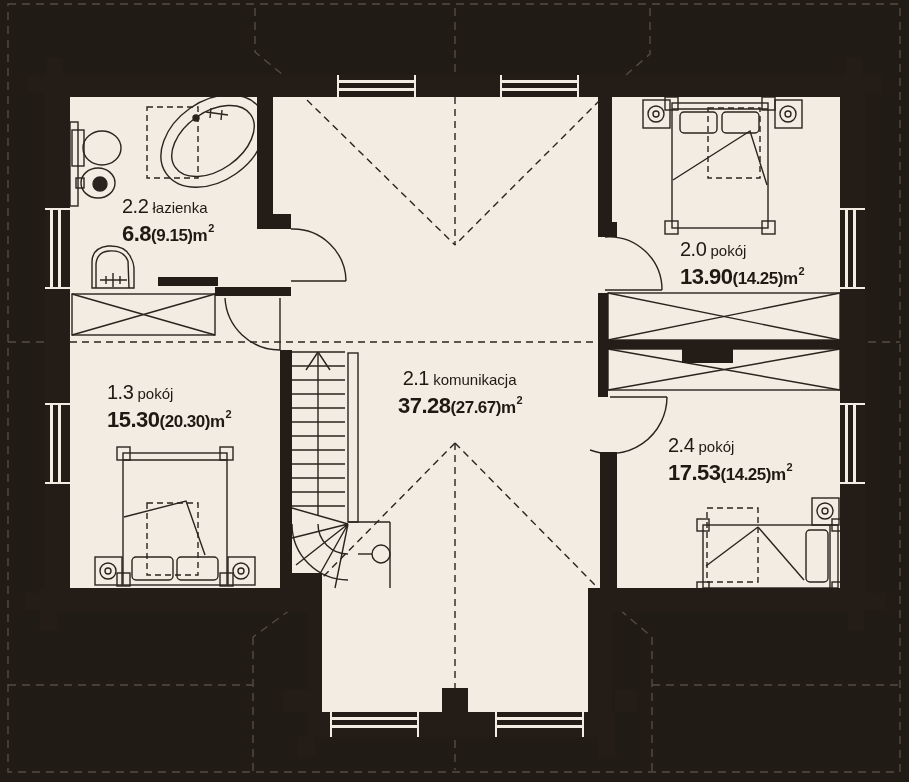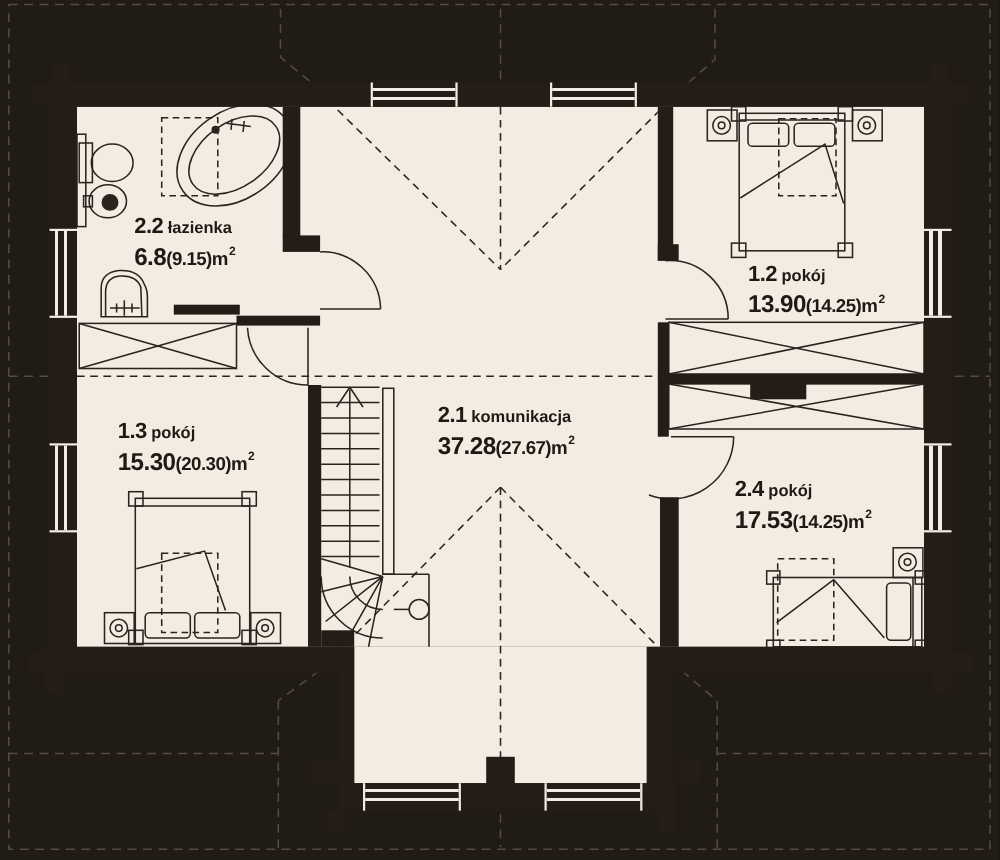--- a/index.html
+++ b/index.html
@@ -10,21 +10,21 @@
   }
   .floor{position:absolute;background:#f2ece3;z-index:1;}
   .lines{position:absolute;left:0;top:0;z-index:2;}
   .wall{position:absolute;background:#241d17;z-index:3;}
   .blk{position:absolute;background:#241d17;z-index:3;}
   
   .win{position:absolute;z-index:3;}
   .win.h{background:linear-gradient(to bottom,#241d17 0 5px,#f2ece3 5px 8px,#241d17 8px 13px,#f2ece3 13px 16px,#241d17 16px 100%);border-left:2px solid #f2ece3;border-right:2px solid #f2ece3;}
   .win.v{background:linear-gradient(to right,#241d17 0 5px,#f2ece3 5px 8px,#241d17 8px 13px,#f2ece3 13px 16px,#241d17 16px 100%);border-top:2px solid #f2ece3;border-bottom:2px solid #f2ece3;}
   .room-label{position:absolute;z-index:4;color:#1f1913;white-space:nowrap;}
-  .room-label .l1{font-weight:bold;font-size:15px;}
+  .room-label .l1{font-weight:normal;font-size:15px;}
   .room-label .l1 .num{font-size:20px;letter-spacing:-0.5px;}
   .room-label .l2{font-weight:bold;font-size:17px;margin-top:3px;letter-spacing:-0.5px;}
   .room-label .l2 .ar{font-size:22px;}
   .room-label .l2 sup{font-size:11px;position:relative;top:-2px;left:1px;}
 </style>
 </head>
 <body>
 
 <div class="plan">
 
@@ -233,28 +233,28 @@
   <div class="win v" style="left:840px;top:208px;width:25px;height:77px;"></div>
   <div class="win v" style="left:840px;top:403px;width:25px;height:77px;"></div>
   <div class="win h" style="left:330px;top:712px;width:85px;height:25px;"></div>
   <div class="win h" style="left:495px;top:712px;width:85px;height:25px;"></div>
 
   <div class="room-label" style="left:122px;top:195px;">
     <div class="l1"><span class="num">2.2</span> <span class="nm">łazienka</span></div>
     <div class="l2"><span class="ar">6.8</span><span>(9.15)</span><span>m</span><sup>2</sup></div>
   </div>
   <div class="room-label" style="left:680px;top:238px;">
-    <div class="l1"><span class="num">1.2</span> <span class="nm">pokój</span></div>
+    <div class="l1"><span class="num">2.0</span> <span class="nm">pokój</span></div>
     <div class="l2"><span class="ar">13.90</span><span>(14.25)</span><span>m</span><sup>2</sup></div>
   </div>
   <div class="room-label" style="left:107px;top:381px;">
     <div class="l1"><span class="num">1.3</span> <span class="nm">pokój</span></div>
     <div class="l2"><span class="ar">15.30</span><span>(20.30)</span><span>m</span><sup>2</sup></div>
   </div>
-  <div class="room-label" style="left:398px;top:367px;">
+  <div class="room-label" style="left:398px;top:367px;text-align:center;">
     <div class="l1"><span class="num">2.1</span> <span class="nm">komunikacja</span></div>
     <div class="l2"><span class="ar">37.28</span><span>(27.67)</span><span>m</span><sup>2</sup></div>
   </div>
   <div class="room-label" style="left:668px;top:434px;">
     <div class="l1"><span class="num">2.4</span> <span class="nm">pokój</span></div>
     <div class="l2"><span class="ar">17.53</span><span>(14.25)</span><span>m</span><sup>2</sup></div>
   </div>
 
 </div>
 

